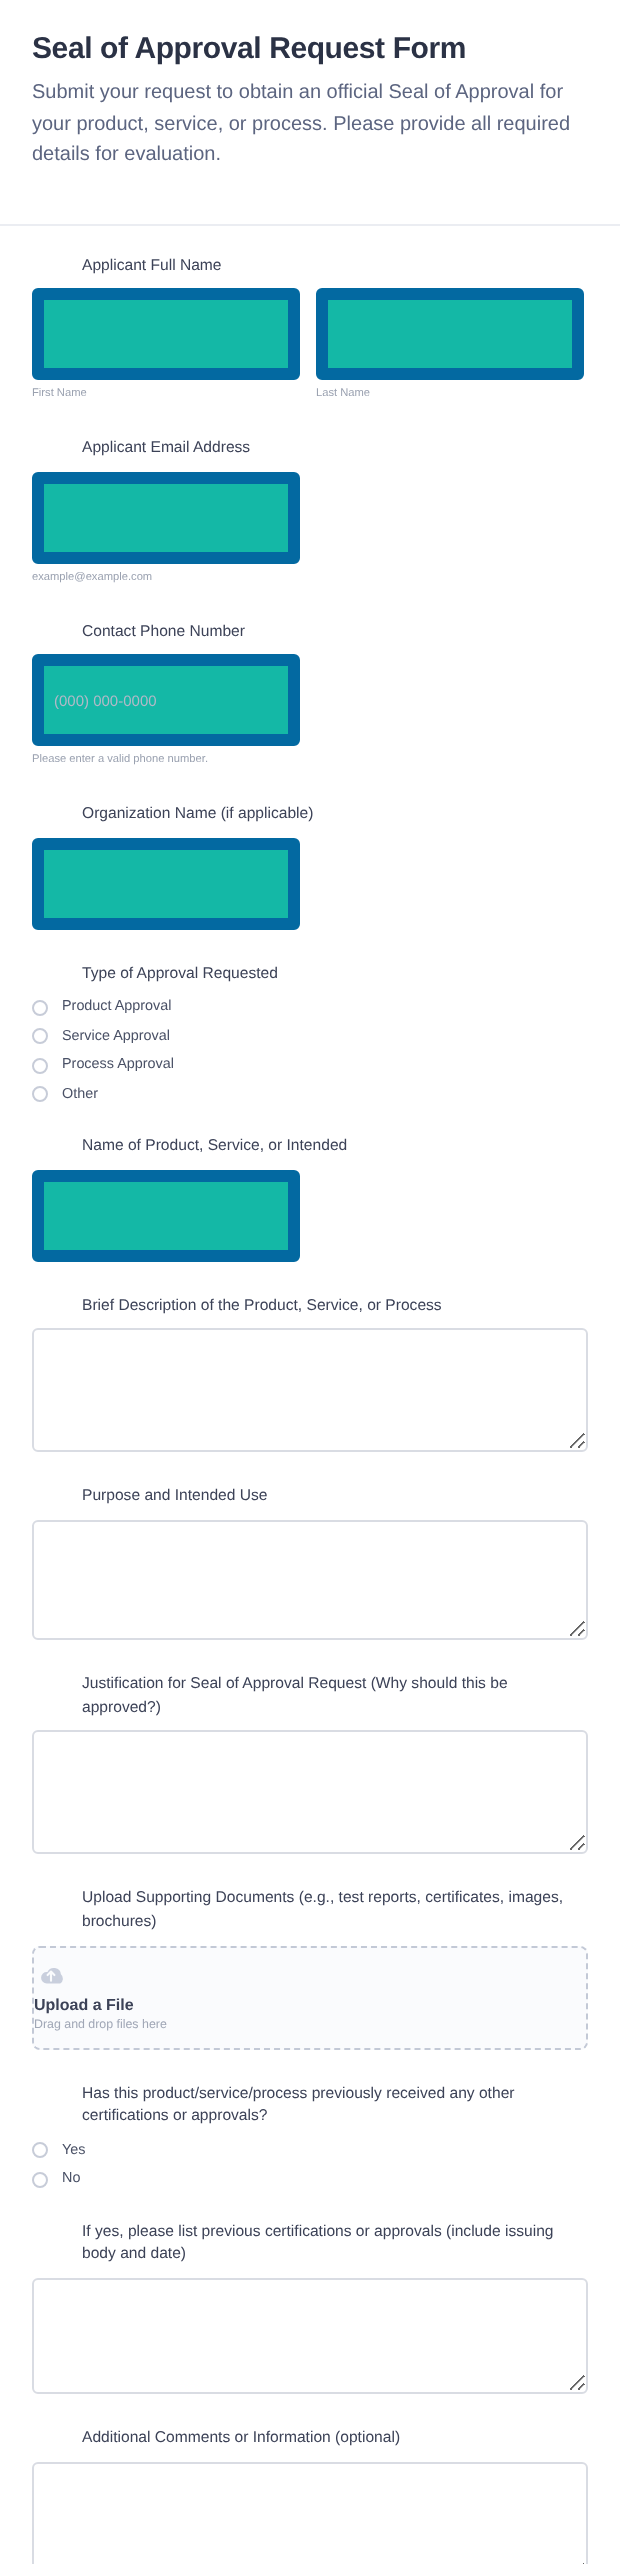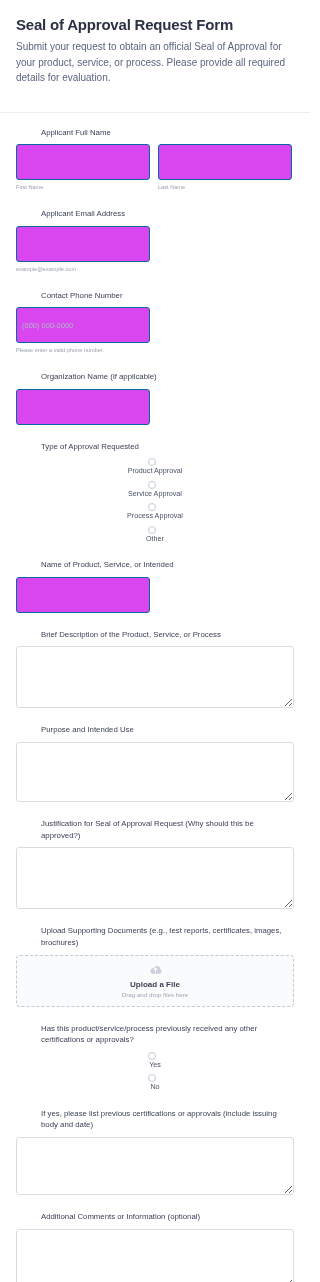--- a/index.html
+++ b/index.html
@@ -43,23 +43,23 @@
     margin-bottom: 6px;
     line-height: 1.5;
     font-weight: normal;
     margin-left: 25px;
   }
   .req-star { color: #e0534f; font-size: 7.5px; }
 
   .text-input {
     width: 100%;
     height: 18px;
-    border: 1px solid #0369a1;
+    border: 6px solid #0369a1;
     border-radius: 3px;
-    background: #d946ef;
+    background: #14b8a6;
     font-family: "Liberation Sans", sans-serif;
     font-size: 7.5px;
     color: #2c3345;
     padding: 17px 5px;
     outline: none;
   }
   .text-input::placeholder { color: #b3b9c7; }
   .input-half { width: 134px; }
   .input-narrow { width: 134px; }
   .sub-label {
@@ -86,43 +86,42 @@
     display: block;
   }
   .ta-62 { height: 62px; }
   .ta-60 { height: 60px; }
   .ta-58 { height: 58px; }
 
   
   .radio-group { margin-top: 4px; }
   .radio-row {
     display: flex;
-    align-items: center;
+    align-items: flex-end;
     margin-bottom: 5px;
-    flex-direction: column;
   }
   .radio-dot {
     width: 8px; height: 8px;
     border: 1px solid #c7ccd8;
     border-radius: 50%;
     background: #fff;
     margin-right: 7px;
     flex: 0 0 auto;
   }
   .radio-label { font-size: 7.2px; color: #4a5166; line-height: 1.3; }
 
   
   .upload-box {
     border: 1px dashed #c3c9d6;
     border-radius: 4px;
     background: #fafbfd;
     height: 52px;
     display: flex;
     flex-direction: column;
-    align-items: center;
+    align-items: flex-start;
     justify-content: center;
     gap: 2px;
   }
   .cloud-icon { margin-bottom: 2px; line-height: 0; }
   .upload-title {
     font-size: 8px;
     font-weight: bold;
     color: #3c4257;
   }
   .upload-sub { font-size: 6.2px; color: #a0a7b6; }

